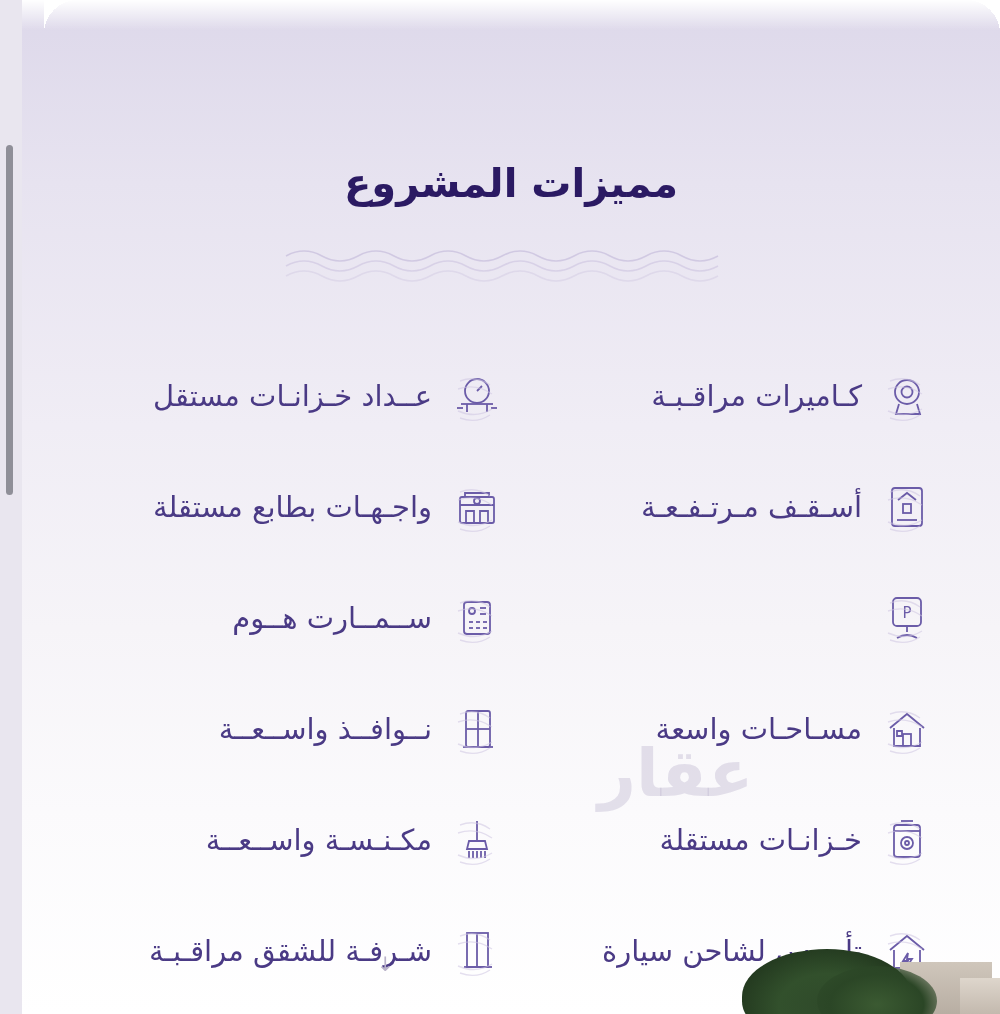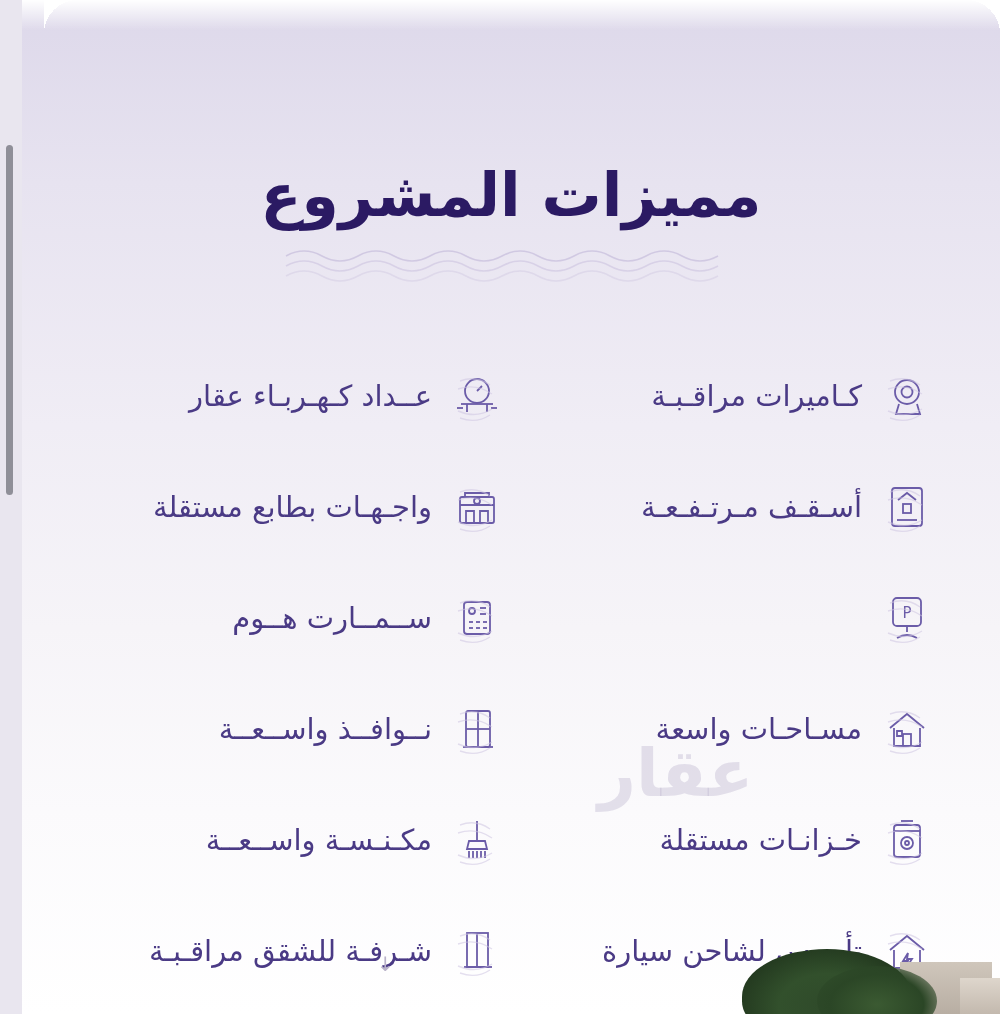--- a/index.html
+++ b/index.html
@@ -70,21 +70,21 @@
             mask: radial-gradient(circle at 0px 34px, transparent 0 34px, #000 34px);
   }
 
   
   .title {
     position: absolute;
     top: 160px;
     left: 0;
     width: 978px;
     text-align: center;
-    font-size: 60px;
+    font-size: 40px;
     font-weight: bold;
     color: #2b1a63;
     letter-spacing: 0px;
     direction: rtl;
   }
 
   .title-underline {
     position: absolute;
     top: 248px;
     left: 50%;
@@ -377,21 +377,21 @@
             <svg width="48" height="44" viewBox="0 0 48 44" fill="none" stroke="#6b5ca8" stroke-width="1.8">
               <circle cx="24" cy="17" r="12"></circle>
               <path d="M24 17 l5 -5"></path>
               <path d="M8 30 h32"></path>
               <path d="M14 30 v8"></path>
                 <path d="M34 30 v8"></path>
               <path d="M4 34 h6"></path>
                 <path d="M38 34 h6"></path>
             </svg>
           </span>
-          <span class="label">عــداد كـهـربـاء عقار</span>
+          <span class="label">عــداد خـزانـات مستقل</span>
         </div>
 
         <div class="feature">
           <span class="icon-wrap">
             <svg class="swoosh" viewBox="0 0 60 52">
                 <g fill="none" stroke="#cfc6e2" stroke-width="1.4">
               <path d="M6 10 q16 -6 30 4"></path>
                   <path d="M4 18 q18 -6 34 5"></path>
                   <path d="M4 40 q18 8 34 -2"></path>
                   <path d="M6 47 q16 6 30 -3"></path>

